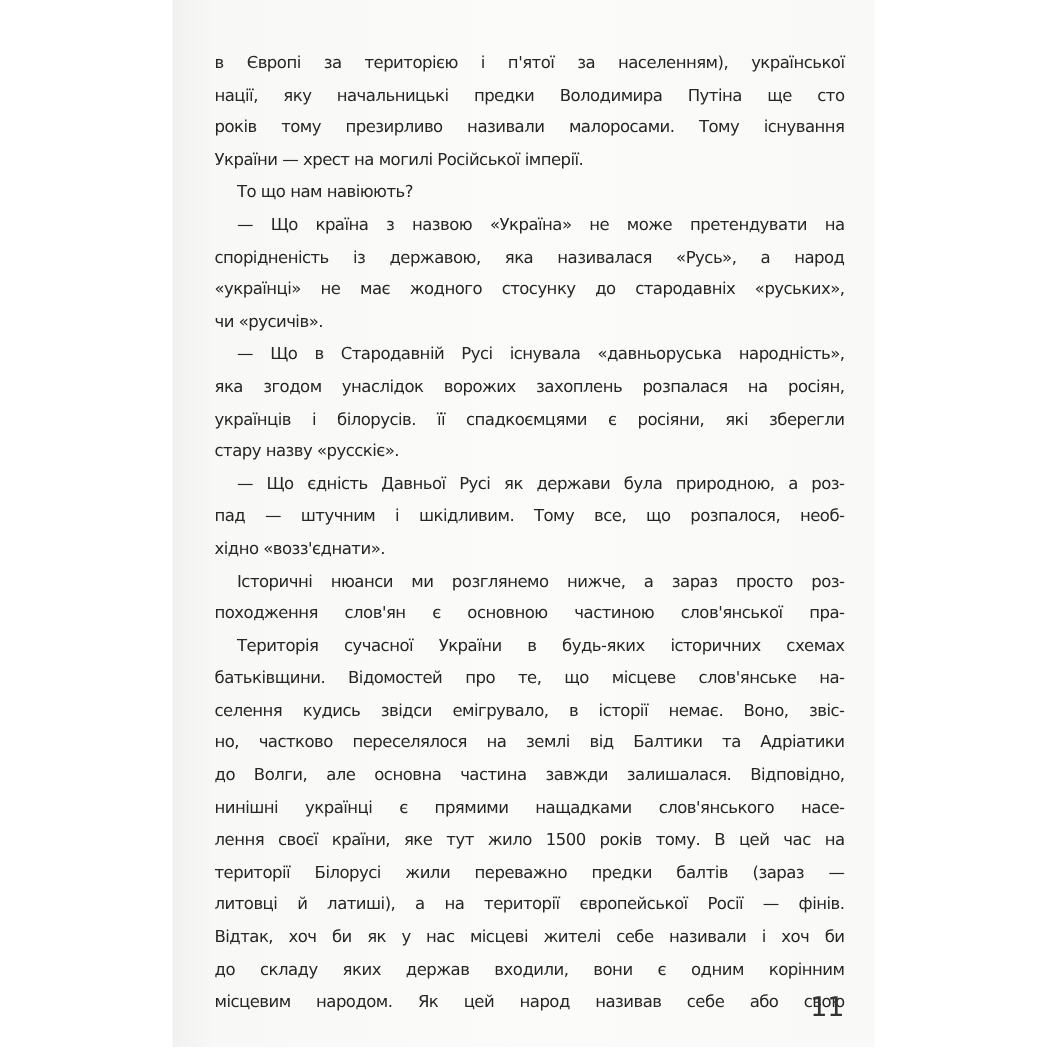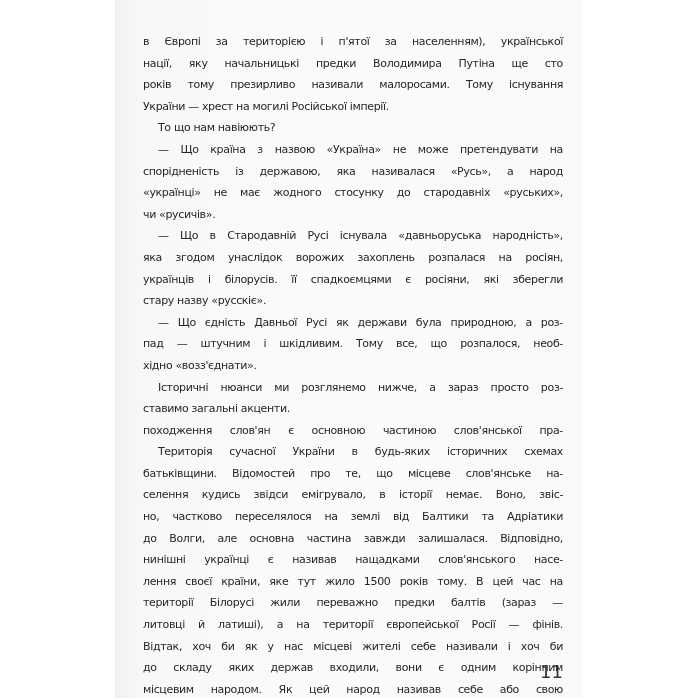--- a/index.html
+++ b/index.html
@@ -59,31 +59,30 @@
     </div>
 
     <div class="it">
       <span class="line indent">— Що єдність Давньої Русі як держави була природною, а роз-</span>
       <span class="line">пад — штучним і шкідливим. Тому все, що розпалося, необ-</span>
       <span class="line last">хідно «возз'єднати».</span>
     </div>
 
     <div>
       <span class="line indent">Історичні нюанси ми розглянемо нижче, а зараз просто роз-</span>
-      <span class="line last">ставимо загальні акценти.</span>
     </div>
 
     <div>
       <span class="line">походження слов'ян є основною частиною слов'янської пра-</span>
       <span class="line indent">Територія сучасної України в будь-яких історичних схемах</span>
       <span class="line">батьківщини. Відомостей про те, що місцеве слов'янське на-</span>
       <span class="line">селення кудись звідси емігрувало, в історії немає. Воно, звіс-</span>
       <span class="line">но, частково переселялося на землі від Балтики та Адріатики</span>
       <span class="line">до Волги, але основна частина завжди залишалася. Відповідно,</span>
-      <span class="line">нинішні українці є називав нащадками слов'янського насе-</span>
+      <span class="line">нинішні українці є прямими нащадками слов'янського насе-</span>
       <span class="line">лення своєї країни, яке тут жило 1500 років тому. В цей час на</span>
       <span class="line">території Білорусі жили переважно предки балтів (зараз —</span>
       <span class="line">литовці й латиші), а на території європейської Росії — фінів.</span>
       <span class="line">Відтак, хоч би як у нас місцеві жителі себе називали і хоч би</span>
       <span class="line">до складу яких держав входили, вони є одним корінним</span>
       <span class="line">місцевим народом. Як цей народ називав себе або свою</span>
 
     </div>
 
   </div>

